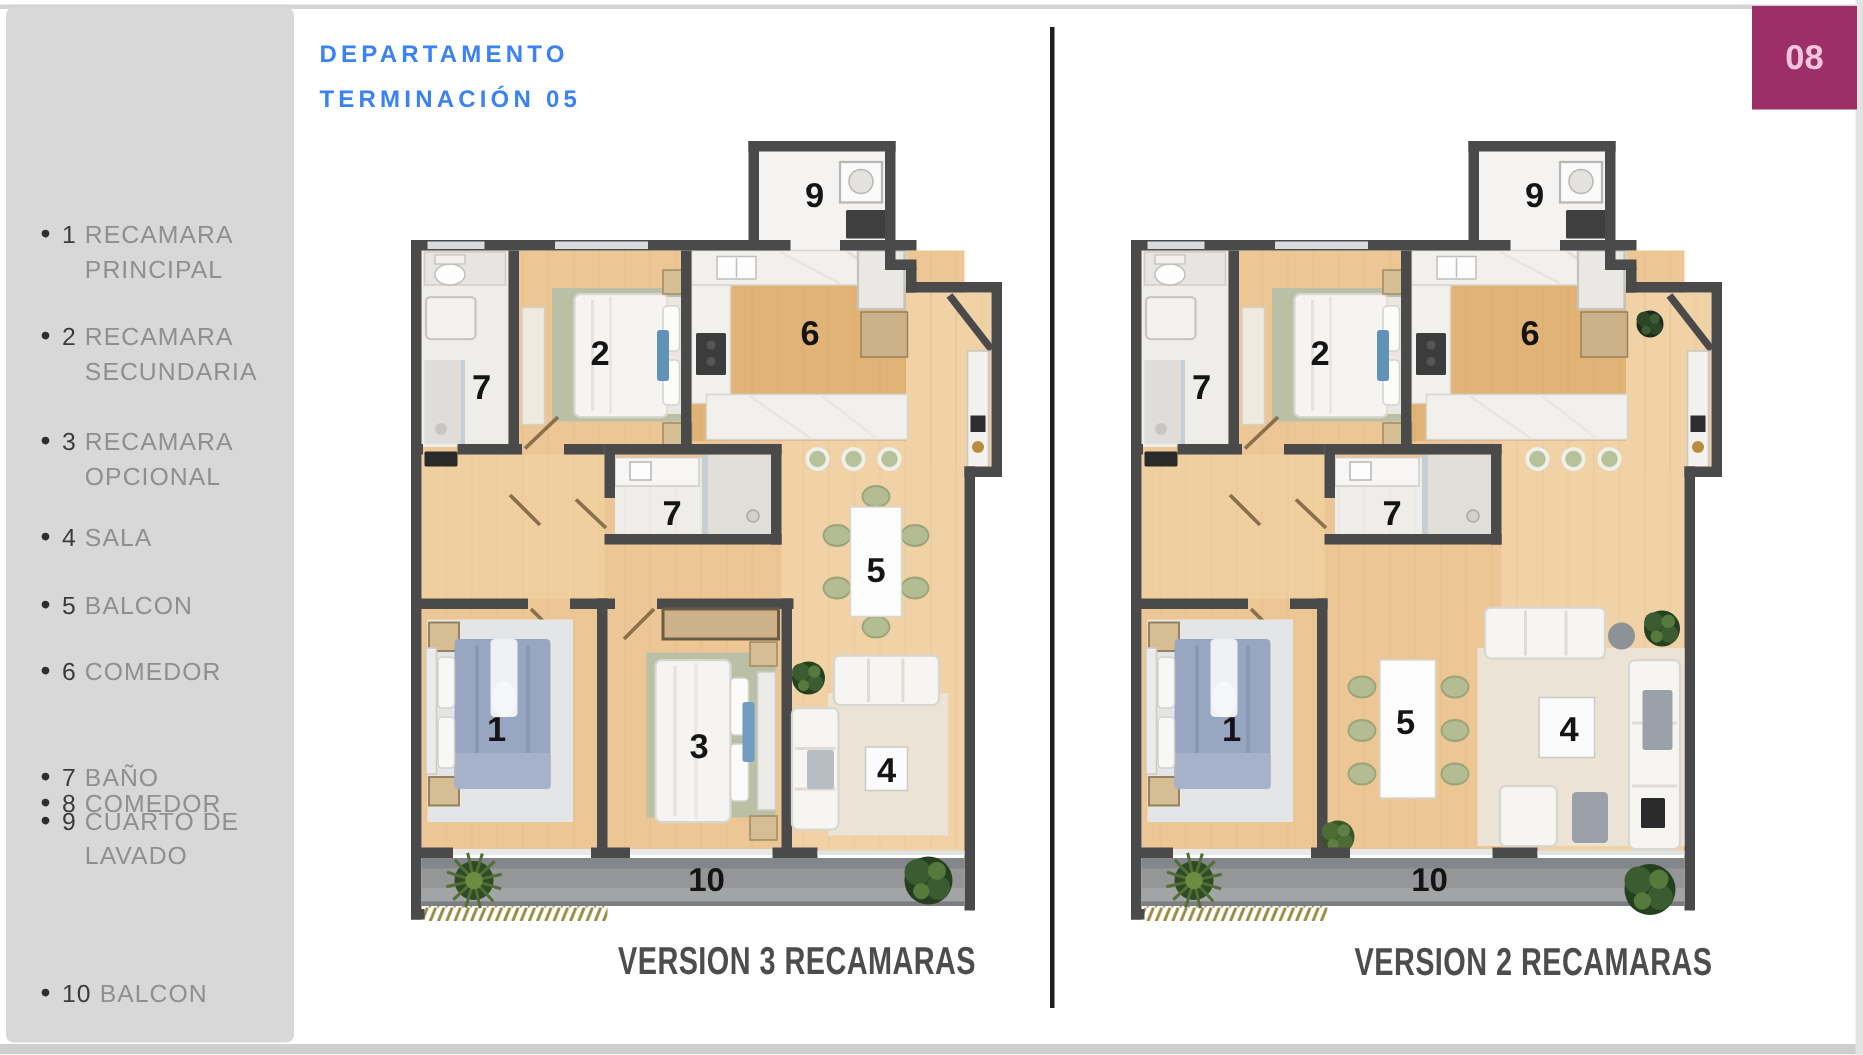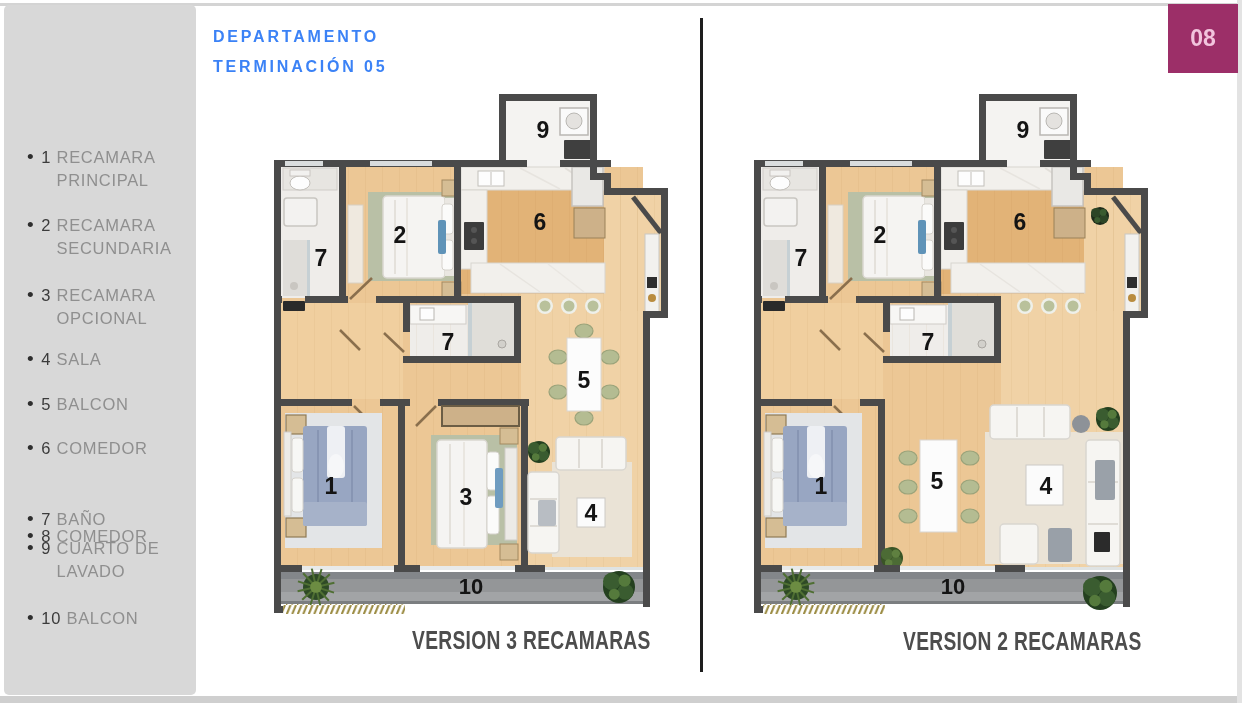--- a/index.html
+++ b/index.html
@@ -45,21 +45,21 @@
 <div class="li" style="top:393px"><span class="dot">•</span><span class="n">5</span> <span class="t">BALCON</span></div>
 
 <div class="li" style="top:437px"><span class="dot">•</span><span class="n">6</span> <span class="t">COMEDOR</span></div>
 
 <div class="li" style="top:508px"><span class="dot">•</span><span class="n">7</span> <span class="t">BAÑO</span></div>
 
 <div class="li" style="top:525px"><span class="dot">•</span><span class="n">8</span> <span class="t">COMEDOR</span></div>
 
 <div class="li" style="top:537px"><span class="dot">•</span><span class="n">9</span> <span class="t">CUARTO DE<br>LAVADO</span></div>
 
-<div class="li" style="top:607px"><span class="dot">•</span><span class="n">10</span> <span class="t">BALCON</span></div>
+<div class="li" style="top:652px"><span class="dot">•</span><span class="n">10</span> <span class="t">BALCON</span></div>
 
 <div class="title">DEPARTAMENTO<br>TERMINACIÓN 05</div>
 
 <div class="badge">08</div>
 
 <div class="divider"></div>
 
 <div class="vlabel" style="left:412px;top:625px;">VERSION 3 RECAMARAS</div>
 
 <div class="vlabel" style="left:903px;top:626px;">VERSION 2 RECAMARAS</div>

